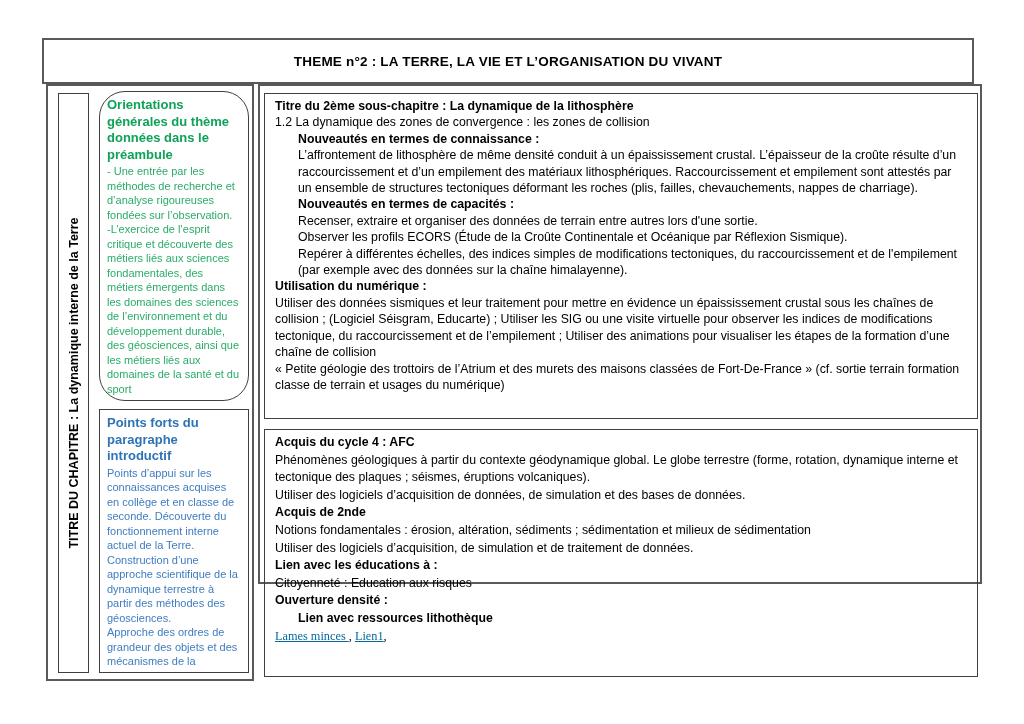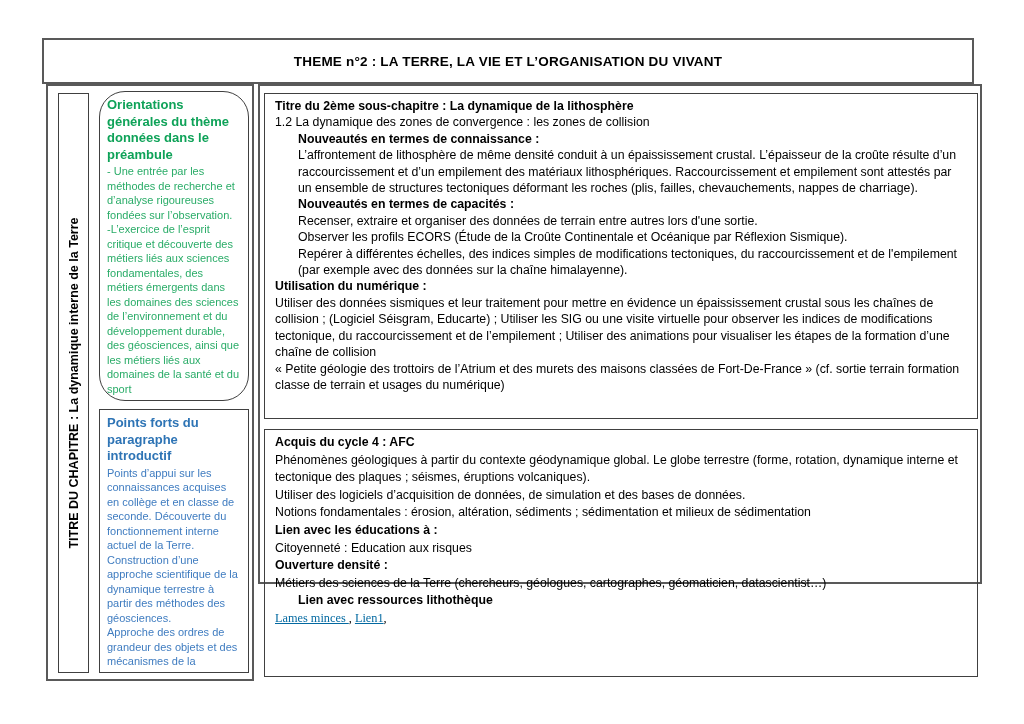--- a/index.html
+++ b/index.html
@@ -106,25 +106,26 @@
       <p class="c-red">Repérer à différentes échelles, des indices simples de modifications tectoniques, du raccourcissement et de l'empilement (par exemple avec des données sur la chaîne himalayenne).</p>
       <p class="bold c-purple">Utilisation du numérique :</p>
       <p class="c-purple">Utiliser des données sismiques et leur traitement pour mettre en évidence un épaississement crustal sous les chaînes de collision ; (Logiciel Séisgram, Educarte) ; Utiliser les SIG ou une visite virtuelle pour observer les indices de modifications tectonique, du raccourcissement et de l’empilement ; Utiliser des animations pour visualiser les étapes de la formation d’une chaîne de collision</p>
       <p>« Petite géologie des trottoirs de l’Atrium et des murets des maisons classées de Fort-De-France » (cf.  sortie terrain formation classe de terrain et usages du numérique)</p>
     </div>
 
     <div class="main-box acquis">
       <p class="bold">Acquis du cycle 4 : AFC</p>
       <p>Phénomènes géologiques à partir du contexte géodynamique global.  Le globe terrestre (forme, rotation, dynamique interne et tectonique des plaques ; séismes, éruptions volcaniques).</p>
       <p class="c-purple">Utiliser des logiciels d’acquisition de données, de simulation et des bases de données.</p>
+      <p class="bold">Acquis de 2nde</p>
       <p>Notions fondamentales : érosion, altération, sédiments ; sédimentation et milieux de sédimentation</p>
+      <p class="c-purple">Utiliser des logiciels d’acquisition, de simulation et de traitement de données.</p>
       <p class="bold c-green big">Lien avec les éducations à :</p>
       <p class="c-green big">Citoyenneté : Education aux risques</p>
       <p class="bold c-orange-h big">Ouverture densité :</p>
-      <p class="c-orange-b">Métiers des sciences de la Terre (chercheurs, géologues, cartographes, géomaticien, datascientist…)</p>
       <p class="bold c-red">Lien avec ressources lithothèque</p>
       <p class="links-line">
         <a>Lames minces </a><span>, </span><a>Lien1</a><span>,</span>
       </p>
     </div>
 
   </div>
 
 </div>
 

